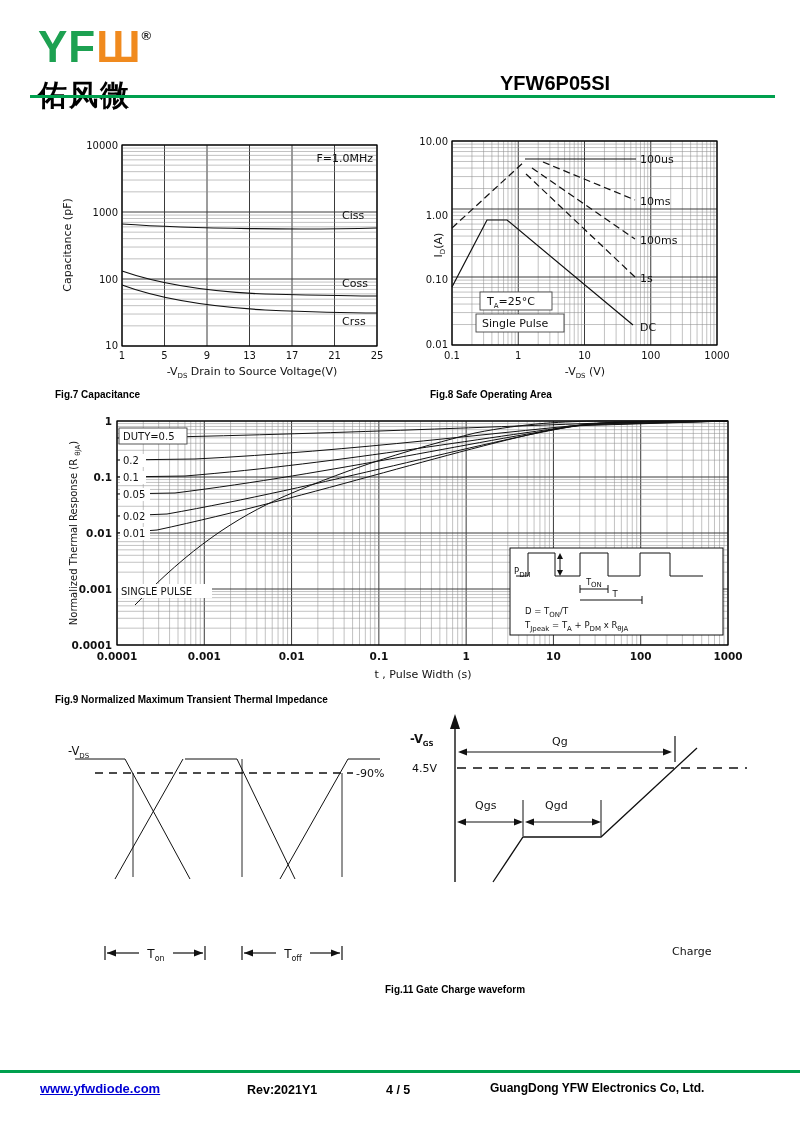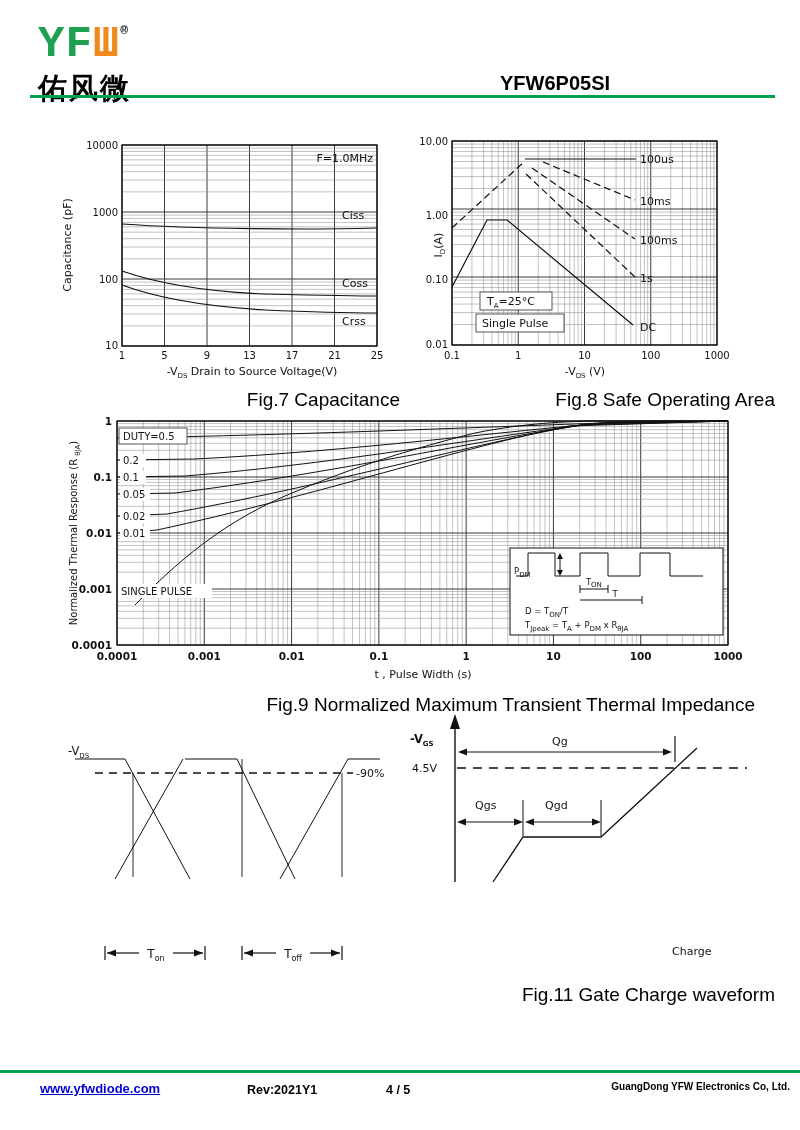--- a/index.html
+++ b/index.html
@@ -1,20 +1,20 @@
 <!DOCTYPE html>
 <html><head>
 <meta charset="utf-8">
 <style>
   html,body{margin:0;padding:0;background:#e8e8e8}
   .page{position:relative;width:800px;height:1130px;background:#ffffff;
         font-family:"Liberation Sans",sans-serif;color:#000;overflow:hidden;margin:0 auto}
   .abs{position:absolute}
   
-  .logo-latin{font-weight:bold;font-size:44px;line-height:45px;letter-spacing:1px;font-family:Liberation Mono, monospace}
+  .logo-latin{font-weight:bold;font-size:44px;line-height:55px;letter-spacing:1px;font-family:Liberation Sans, sans-serif}
   .logo-green{color:#1DA151}
   .logo-orange{color:#F08A1E}
   .logo-reg{font-size:13px;color:#222;vertical-align:22px;font-weight:bold}
   .logo-cn{font-weight:bold;font-size:29px;letter-spacing:2px;color:#000;margin-top:2px;font-family:Liberation Sans, sans-serif}
   .part-number{font-weight:bold;font-size:20px;text-align:left}
   .rule{background:#00A04E}
   .section-title{color:#00A04E;font-weight:bold;font-size:14.5px}
   
   svg{position:absolute;overflow:visible}
   svg text{font-family:"DejaVu Sans",sans-serif;fill:#111;font-size:10px}
@@ -22,25 +22,25 @@
   .btick{font-size:10.5px;font-weight:bold}
   .axlab{font-size:11px}
   .sub{font-size:7px}
   .pframe{fill:none;stroke:#000;stroke-width:1.2}
   .curve{fill:none;stroke:#111;stroke-width:1.2}
   .dash{stroke-dasharray:7 4}
   .thin{fill:none;stroke:#111;stroke-width:1}
   .wbox{fill:#fff}
   .bbox{fill:#fff;stroke:#444;stroke-width:0.9}
   .ah{fill:#111;stroke:none}
-  .caption{position:absolute;font-weight:normal;font-size:19px;text-align:right}
+  .caption{position:absolute;font-weight:bold;font-size:10px;text-align:left}
   
   .f-link{color:#0000D4;font-weight:bold;font-size:13px;text-decoration:underline;cursor:pointer}
   .f-bold{font-weight:bold;font-size:12.5px}
-  .f-co{font-weight:bold;font-size:10px;text-align:right}
+  .f-co{font-weight:bold;font-size:12px;text-align:left}
 </style>
 </head>
 <body>
 
 <div class="page">
 
   <div class="abs" style="left:38px;top:8px">
     <div class="logo-latin"><span class="logo-green">YF</span><span class="logo-orange">Ш</span><span class="logo-reg">®</span></div>
     <div class="logo-cn">佑风微</div>
   </div>

